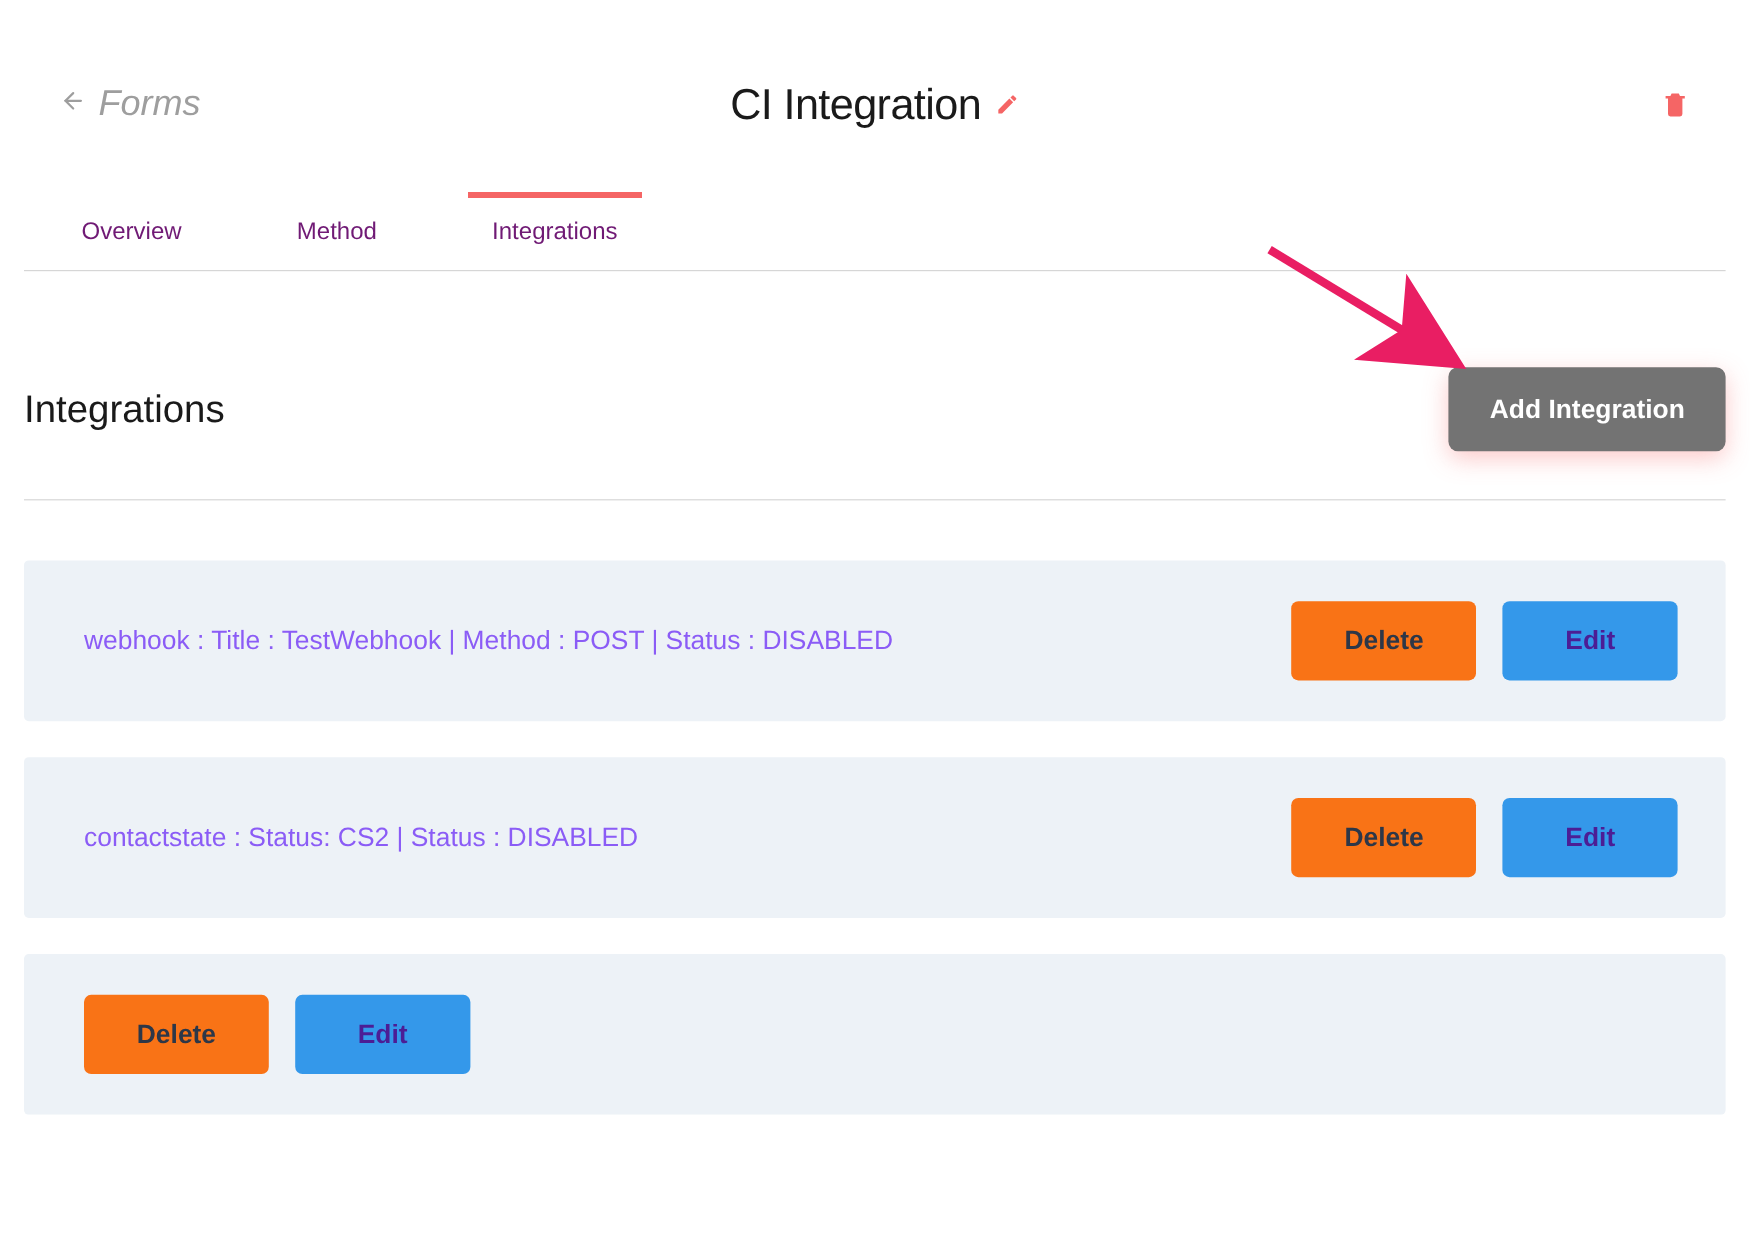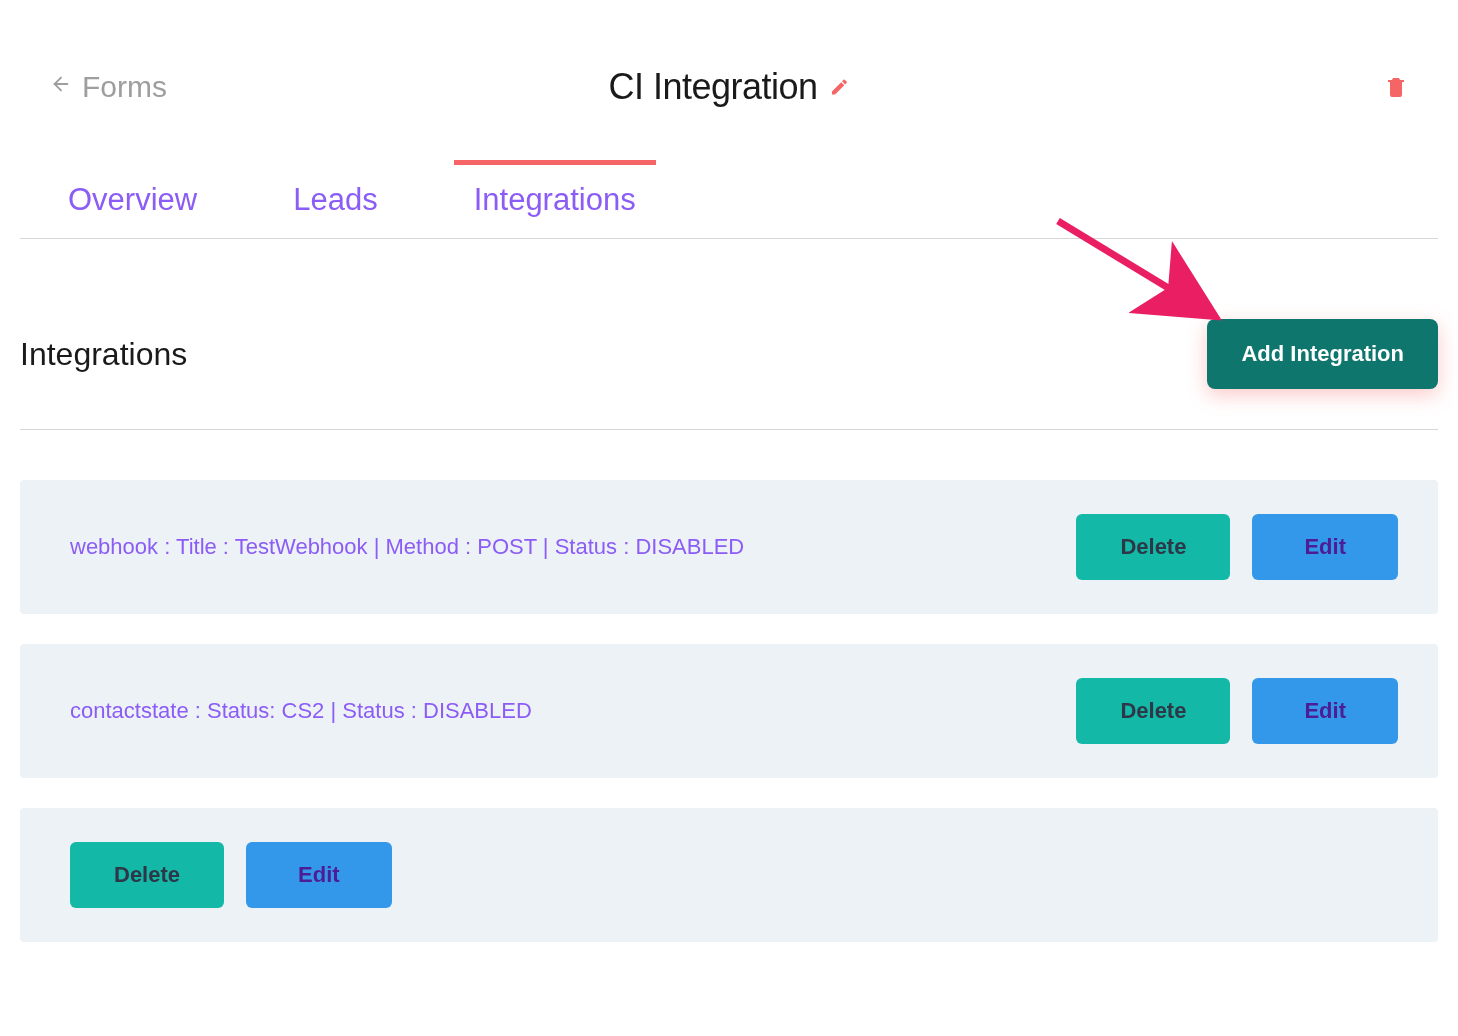--- a/index.html
+++ b/index.html
@@ -21,20 +21,21 @@
       padding: 0 30px;
     }
     .breadcrumb {
       display: flex;
       align-items: center;
       gap: 10px;
       color: #9e9e9e;
       font-size: 30px;
       font-weight: 400;
       cursor: pointer;
+      font-style: italic;
     }
     .breadcrumb-arrow {
       font-size: 22px;
       color: #9e9e9e;
     }
     .title-wrap {
       display: flex;
       align-items: center;
       gap: 12px;
       position: absolute;
@@ -57,22 +58,22 @@
       cursor: pointer;
       display: inline-flex;
     }
     .tabs {
       display: flex;
       gap: 80px;
       padding: 0 40px;
       border-bottom: 1px solid #d6d6d6;
     }
     .tab {
-      font-size: 31px;
-      color: #8b5cf6;
+      font-size: 20px;
+      color: #701a75;
       padding: 18px 8px 20px 8px;
       cursor: pointer;
       position: relative;
       font-weight: 400;
       text-align: right;
     }
     .tab.active::before {
       content: "";
       position: absolute;
       top: -4px;
@@ -88,21 +89,21 @@
       padding: 80px 0 40px 0;
       border-bottom: 1px solid #d6d6d6;
       position: relative;
     }
     .section-title {
       font-size: 32px;
       font-weight: 400;
       color: #1a1a1a;
     }
     .add-btn {
-      background: #0f766e;
+      background: #737373;
       color: #ffffff;
       border: none;
       border-radius: 8px;
       padding: 22px 34px;
       font-size: 22px;
       font-weight: 700;
       cursor: pointer;
       box-shadow: 0 6px 20px rgba(245, 101, 101, 0.35);
     }
     .arrow-annotation {
@@ -127,21 +128,21 @@
       font-size: 22px;
       color: #8b5cf6;
       max-width: 720px;
       line-height: 1.35;
     }
     .item-actions {
       display: flex;
       gap: 22px;
     }
     .btn-delete {
-      background: #14b8a6;
+      background: #f97316;
       color: #2d3748;
       border: none;
       border-radius: 6px;
       padding: 20px 44px;
       font-size: 22px;
       font-weight: 700;
       cursor: pointer;
     }
     .btn-edit {
       background: #3498ea;
@@ -178,21 +179,21 @@
     </div>
     <span class="trash-icon">
       <svg width="24" height="28" viewBox="0 0 24 24" fill="currentColor">
           <path d="M6 7h12v13a2 2 0 0 1-2 2H8a2 2 0 0 1-2-2V7zm3-4h6l1 2h4v2H4V5h4l1-2z"></path>
         </svg>
     </span>
   </div>
 
   <div class="tabs">
     <div class="tab">Overview</div>
-    <div class="tab">Leads</div>
+    <div class="tab">Method</div>
     <div class="tab active">Integrations</div>
   </div>
 
   <div class="section-header">
     <div class="section-title">Integrations</div>
     <button class="add-btn">Add Integration</button>
     <svg class="arrow-annotation" style="position:absolute; right:210px; top:-28px;" width="180" height="120" viewBox="0 0 180 120">
       <defs>
         <marker id="ahead" markerWidth="12" markerHeight="12" refX="8" refY="6" orient="auto">
           <path d="M0,0 L12,6 L0,12 L3,6 Z" fill="#e91e63"></path>

